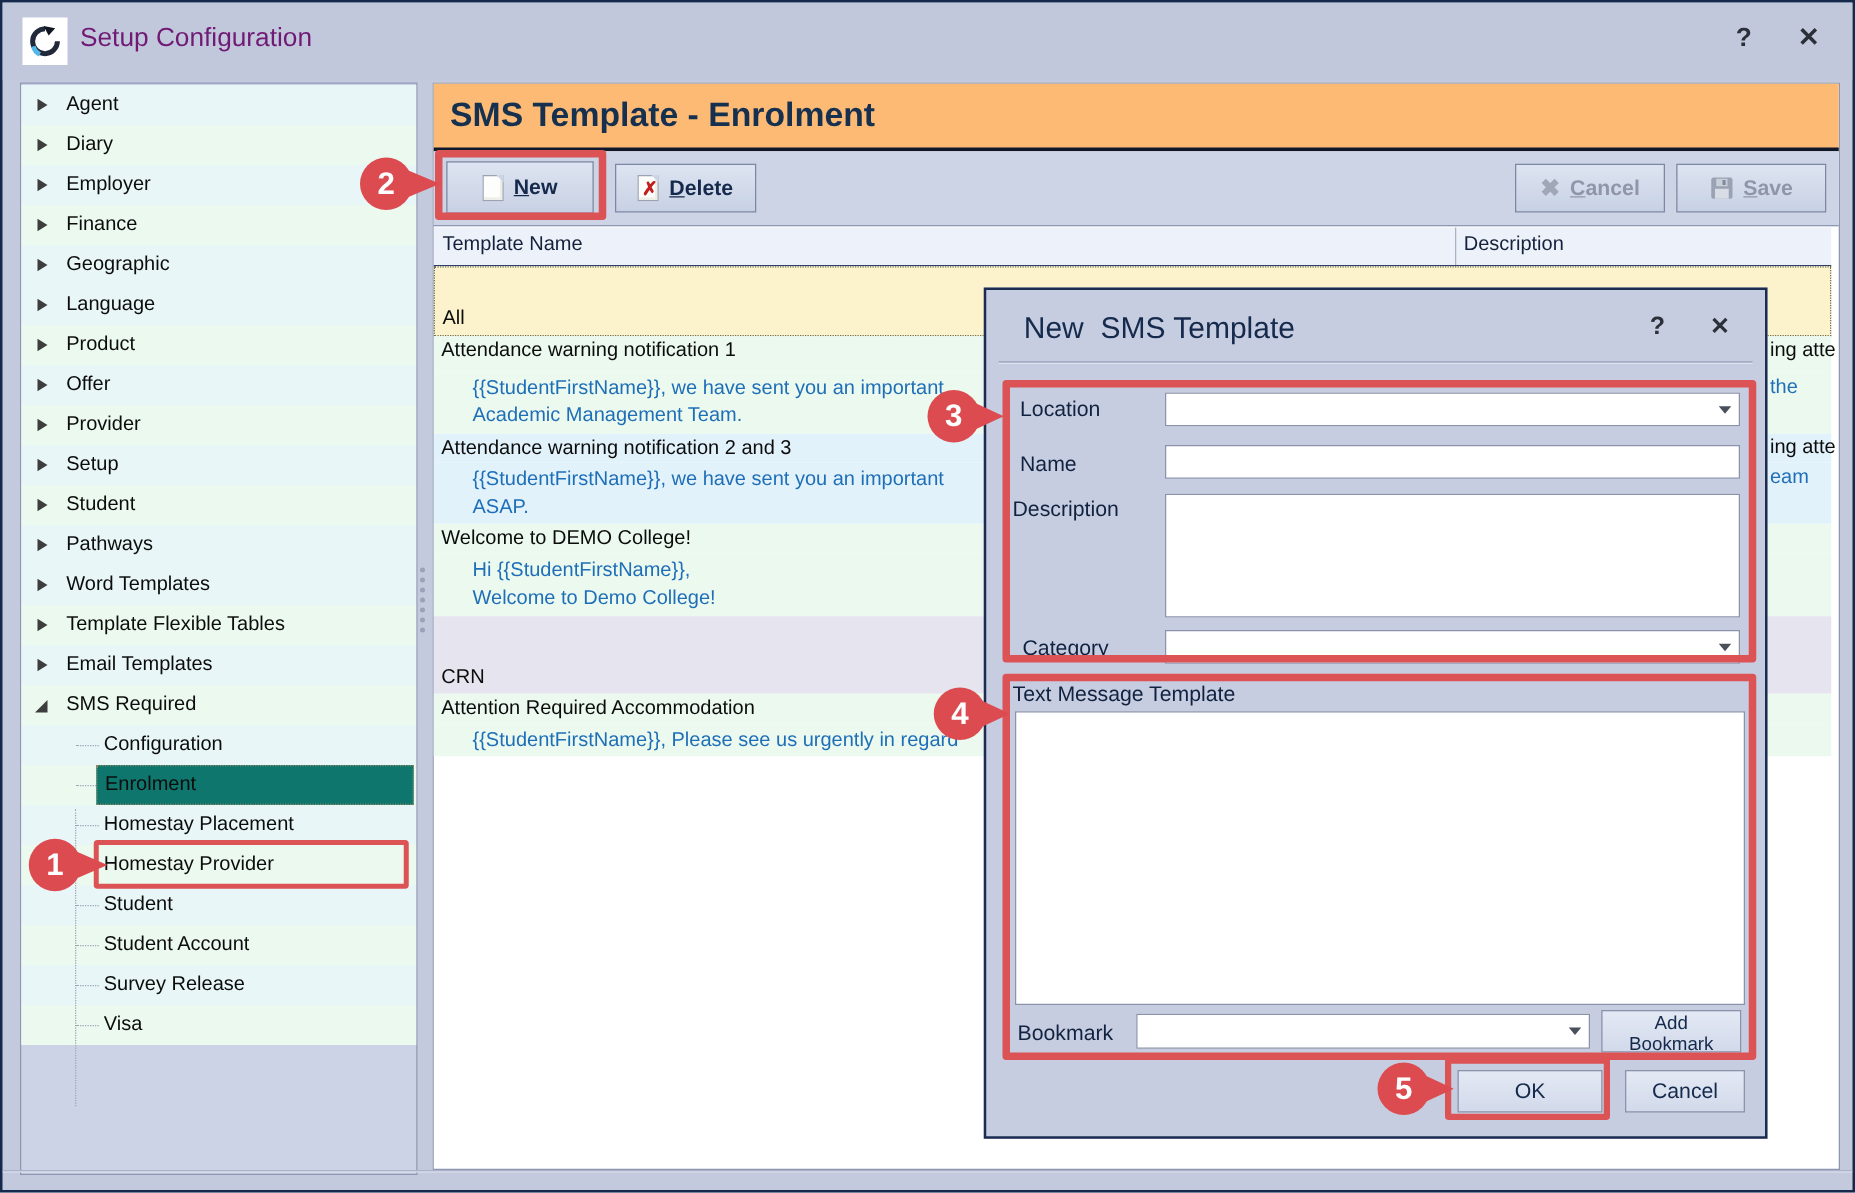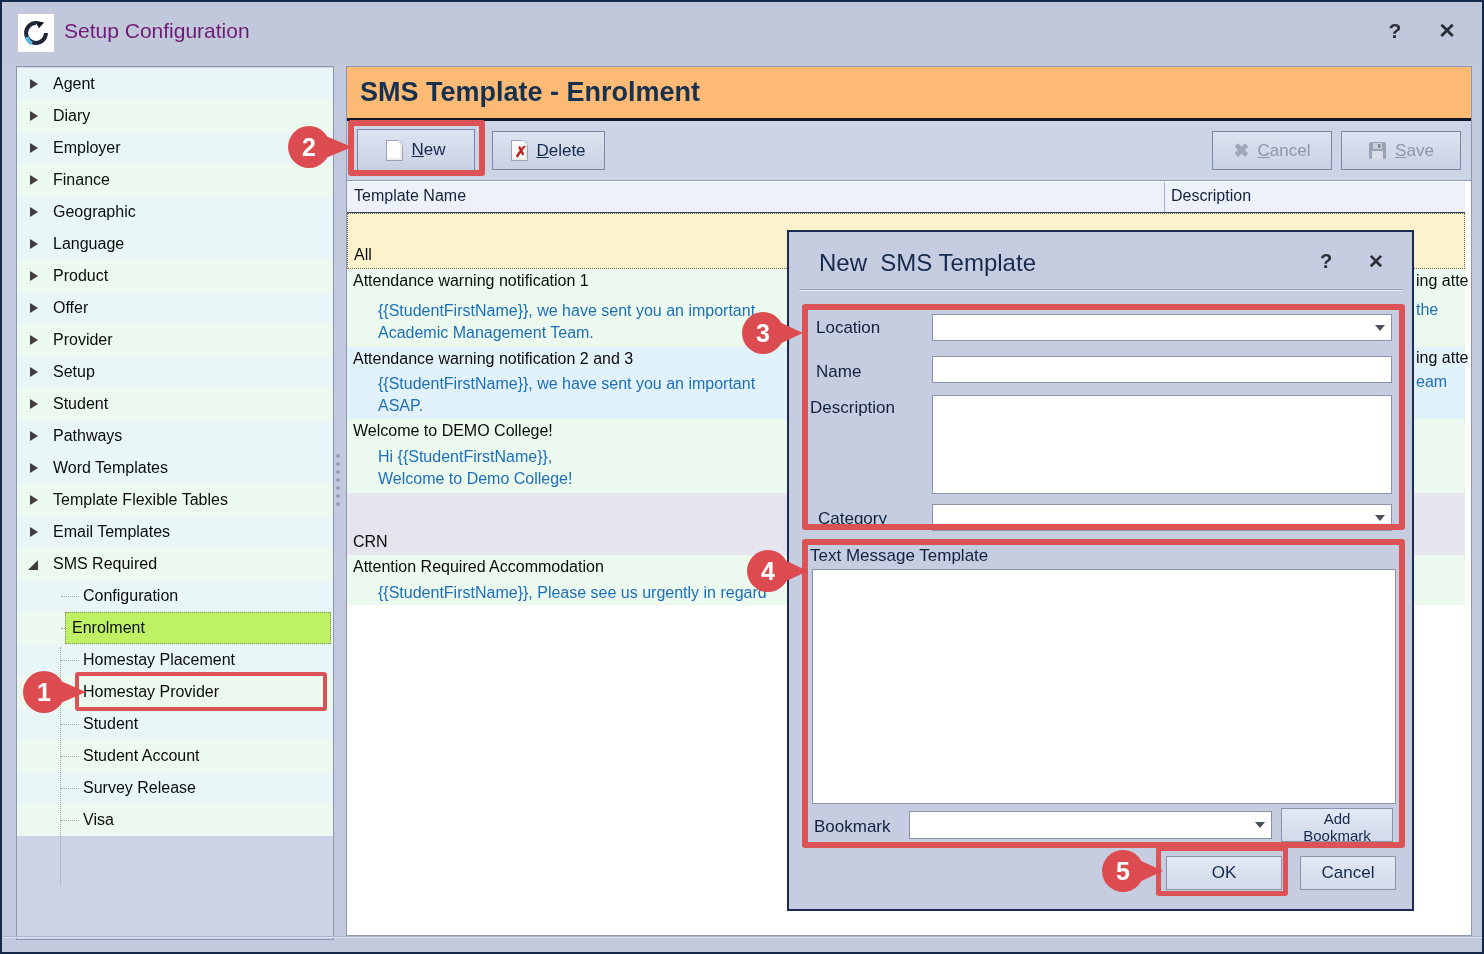--- a/index.html
+++ b/index.html
@@ -18,32 +18,32 @@
   .trow{position:relative;width:100%;height:32px;font-size:16px;color:#0c0c0c;line-height:32px;cursor:default;}
   .bg-c{background:#e8f6f8;}
   .bg-g{background:#ebf9ee;}
   .trow .lbl{position:absolute;left:36px;top:0;white-space:nowrap;}
   .trow.child .lbl{left:66px;}
   .tri-col{position:absolute;left:13px;top:11px;width:0;height:0;border-left:8px solid #3d3d3d;border-top:5px solid transparent;border-bottom:5px solid transparent;}
   .tri-exp{position:absolute;left:11px;top:12px;width:0;height:0;border-left:10px solid transparent;border-bottom:10px solid #3d3d3d;}
   .child-stub{position:absolute;left:44px;top:16px;width:18px;border-top:1px dotted #9aa6b8;}
   .vline-children{position:absolute;left:43px;top:580px;height:238px;border-left:1px dotted #9aa6b8;}
   .vline-roots{position:absolute;left:18px;top:16px;height:560px;border-left:1px dotted #b9c3cf;}
-  .sel-enrolment{position:absolute;left:48px;top:0;right:2px;height:32px;background:#bef264;border:1px dotted #8a8a66;text-decoration:underline;}
+  .sel-enrolment{position:absolute;left:60px;top:0;right:2px;height:32px;background:#0f766e;border:1px dotted #8a8a66;text-decoration:underline;}
   .sel-enrolment .sel-lbl{position:absolute;left:6px;top:0;line-height:30px;}
   .splitter-grip{position:absolute;left:334px;top:452px;height:52px;border-left:4px dotted #98a2bb;}
 
   
   .main{position:absolute;left:344px;top:64px;width:1126px;height:870px;border:1px solid #8e97b1;background:#fff;}
   .main-titlestrip{position:absolute;left:0;top:0;width:100%;height:54px;background:#fdba74;border-bottom:3px solid #0f172a;}
   .main-title{position:absolute;left:13px;top:10px;font-size:27px;font-weight:bold;color:#16304f;}
   .toolbar{position:absolute;left:0;top:54px;width:100%;height:60px;background:#ccd4e6;border-bottom:1px solid #8d99b5;}
   .tbtn{position:absolute;display:flex;align-items:center;gap:8px;justify-content:center;background:linear-gradient(#dde4f1,#c8d1e4);border:1px solid #7c87a3;color:#14294b;font-size:17px;cursor:default;}
   .tbtn.disabled{color:#8e96a8;}
-  .fl{display:inline-block;}
+  .fl{display:inline-block;font-weight:bold;}
   .fl::first-letter{text-decoration:underline;}
   .page-ic{position:relative;width:17px;height:21px;background:#fdfdfb;border:1px solid #9aa2b4;box-shadow:inset -2px -2px 0 #eceee8;}
   .page-ic::after{content:"";position:absolute;top:-1px;right:-1px;border-left:6px solid transparent;border-top:6px solid #ccd4e6;}
   .del-x{position:absolute;left:1px;top:2px;width:100%;text-align:center;color:#c11f1f;font-weight:bold;font-size:15px;line-height:17px;}
   .x-ic{color:#a0a7b6;font-weight:bold;font-size:19px;}
 
   
   .thead{position:absolute;left:0;top:115px;width:1118px;height:31px;background:#edf2fa;border-bottom:1px solid #33406b;font-size:16px;color:#14213c;}
   .thead .col1{position:absolute;left:7px;top:5px;}
   .thead .col2{position:absolute;left:824px;top:5px;}

